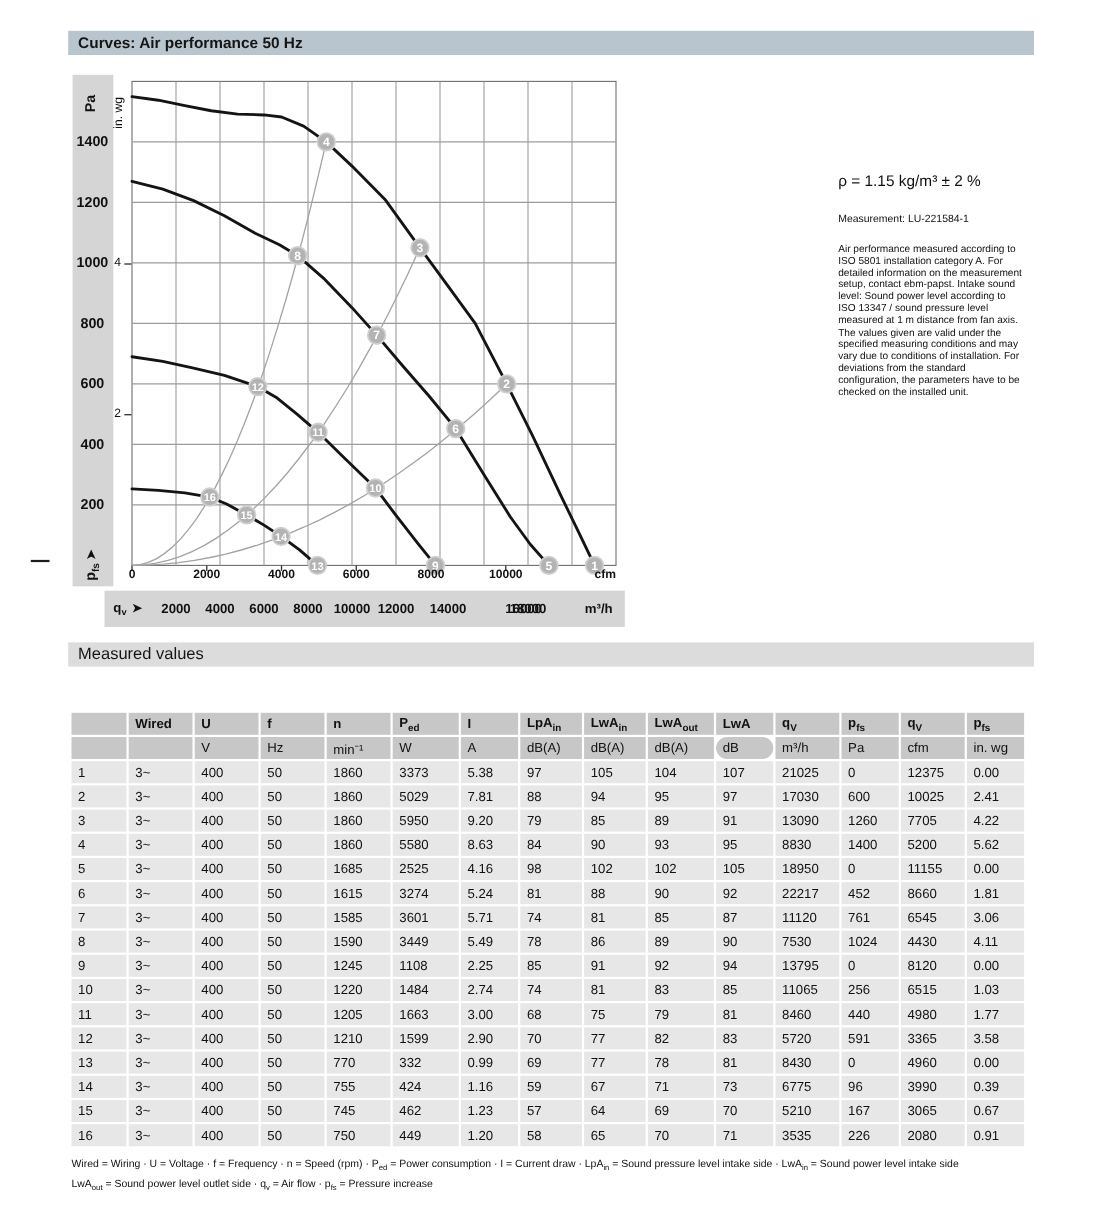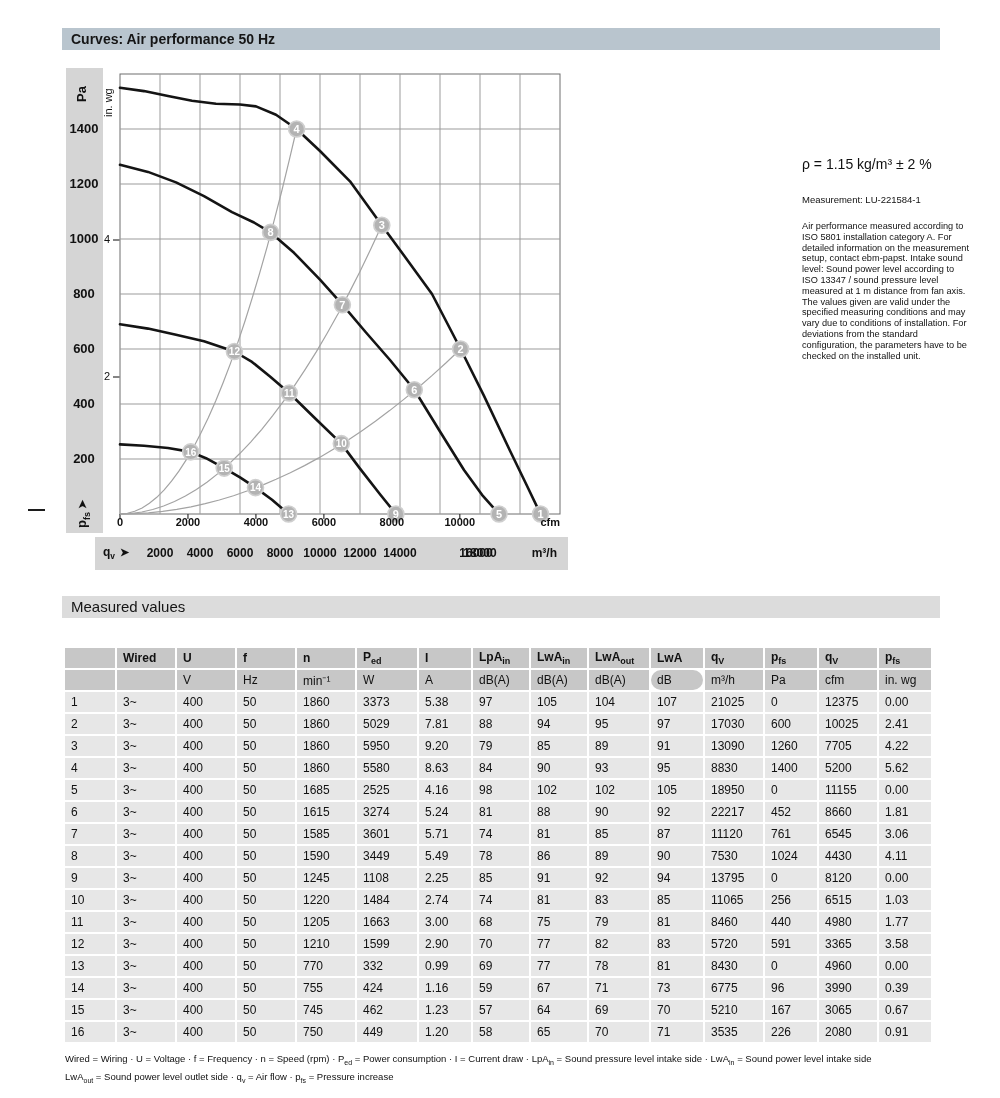--- a/index.html
+++ b/index.html
@@ -1,20 +1,20 @@
 <!DOCTYPE html>
 <html style="--title_bar: #b9c5ce; --band: #d5d5d5; --section_bar: #dcdcdc; --table_header_bg: #c7c7c7; --table_cell_bg: #e7e7e7; --curve: #141414; --grid_line: #9b9b9b; --plot_border: #6e6e6e; --system_line: #a3a3a3; --marker_fill: #b3b3b3; --marker_ring: #cfcfcf; --marker_text: #ffffff; --tick: #333333;"><head>
 <meta charset="utf-8">
 <style>
   html,body{margin:0;padding:0;background:#ffffff;}
   .page{position:relative;width:1000px;height:1098px;background:#fff;
         font-family:"Liberation Sans", sans-serif;color:#111;overflow:hidden;}
   .bar{position:absolute;left:62px;width:878px;height:22px;}
   .title-bar{top:28px;background:var(--title_bar,#b9c5ce);}
-  .section-bar{top:596px;background:var(--section_bar,#dcdcdc);}
+  .section-bar{top:584px;background:var(--section_bar,#dcdcdc);}
   .bar .bar-text{display:block;padding:3px 0 0 9px;font-size:14px;font-weight:bold;color:#151515;}
   .section-bar .bar-text{font-weight:normal;font-size:15px;padding-top:2px;}
   .margin-dash{position:absolute;left:28px;top:509px;width:17px;height:2px;background:#1c1c1c;}
   .chart-wrap{position:absolute;left:0;top:0;width:1000px;height:600px;}
   .y-band{position:absolute;left:66px;top:68px;width:37px;height:465px;background:var(--band,#d5d5d5);}
   .qv-band{position:absolute;left:95px;top:537px;width:473px;height:33px;background:var(--band,#d5d5d5);}
   #chart-svg{position:absolute;left:0;top:0;}
   .rot{position:absolute;transform-origin:0 0;transform:rotate(-90deg);white-space:nowrap;}
   #pa-unit{left:74px;top:102px;font-size:13px;font-weight:bold;}
   #inwg-unit{left:102px;top:117px;font-size:11px;}
@@ -22,21 +22,21 @@
   #pfs-label .arrow{font-size:11px;padding-left:3px;}
   .pa-label{position:absolute;left:66px;width:36px;text-align:center;font-size:13px;font-weight:bold;}
   .inwg-label{position:absolute;left:88px;width:22px;text-align:right;font-size:11px;}
   .cfm-label{position:absolute;top:516px;width:44px;text-align:center;font-size:11px;font-weight:bold;}
   #cfm-unit{position:absolute;top:516px;left:522px;width:38px;text-align:right;font-size:11px;font-weight:bold;}
   .qv-tick{position:absolute;top:546px;width:48px;text-align:center;font-size:12px;font-weight:bold;}
   #qv-quantity{position:absolute;left:103px;top:545px;font-size:12px;font-weight:bold;}
   #qv-quantity .arrow{font-size:11px;padding-left:5px;}
   #m3h-unit{position:absolute;top:546px;left:504px;width:53px;text-align:right;font-size:12px;font-weight:bold;}
   sub{font-size:70%;}
-  .notes{position:absolute;left:802px;top:156px;width:176px;}
+  .notes{position:absolute;left:762px;top:156px;width:176px;}
   #density-line{font-size:14px;margin:0 0 22px 0;}
   #measurement-line{font-size:9.5px;margin:0 0 16px 0;}
   #notes-paragraph{font-size:9.2px;line-height:10.8px;width:170px;}
   #measured-table{position:absolute;left:63px;top:646px;border-collapse:separate;border-spacing:2px;table-layout:fixed;}
   #measured-table th,#measured-table td{height:20px;padding:0 0 0 6px;text-align:left;font-size:12px;
       white-space:nowrap;overflow:hidden;vertical-align:middle;}
   #measured-table thead th{background:var(--table_header_bg,#c7c7c7);font-weight:bold;}
   #measured-table thead tr.units th{font-weight:normal;}
   #measured-table thead th sub{font-size:9px;}
   #measured-table tbody td{background:var(--table_cell_bg,#e7e7e7);font-weight:normal;}
@@ -155,21 +155,21 @@
     <div id="cfm-unit">cfm</div>
 
     <div id="qv-quantity"><span><span>q</span><sub>v</sub></span><span class="arrow">➤</span></div>
     <div id="qv-tick-labels">
         <div class="qv-tick" style="left: 136px;">2000</div>
         <div class="qv-tick" style="left: 176px;">4000</div>
         <div class="qv-tick" style="left: 216px;">6000</div>
         <div class="qv-tick" style="left: 256px;">8000</div>
         <div class="qv-tick" style="left: 296px;">10000</div>
         <div class="qv-tick" style="left: 336px;">12000</div>
-        <div class="qv-tick" style="left: 376px;">14000</div>
+        <div class="qv-tick" style="left: 376px; text-align: right;">14000</div>
         <div class="qv-tick" style="left: 416px; padding-left: 36px;">16000</div>
         <div class="qv-tick" style="left: 456px;">18000</div>
       </div>
     <div id="m3h-unit">m³/h</div>
   </div>
 
   <div class="notes">
     <p id="density-line">ρ = 1.15 kg/m³ ± 2 %</p>
     <p id="measurement-line">Measurement: LU-221584-1</p>
     <p id="notes-paragraph">Air performance measured according to ISO 5801 installation category A. For detailed information on the measurement setup, contact ebm-papst. Intake sound level: Sound power level according to ISO 13347 / sound pressure level measured at 1 m distance from fan axis. The values given are valid under the specified measuring conditions and may vary due to conditions of installation. For deviations from the standard configuration, the parameters have to be checked on the installed unit.</p>

